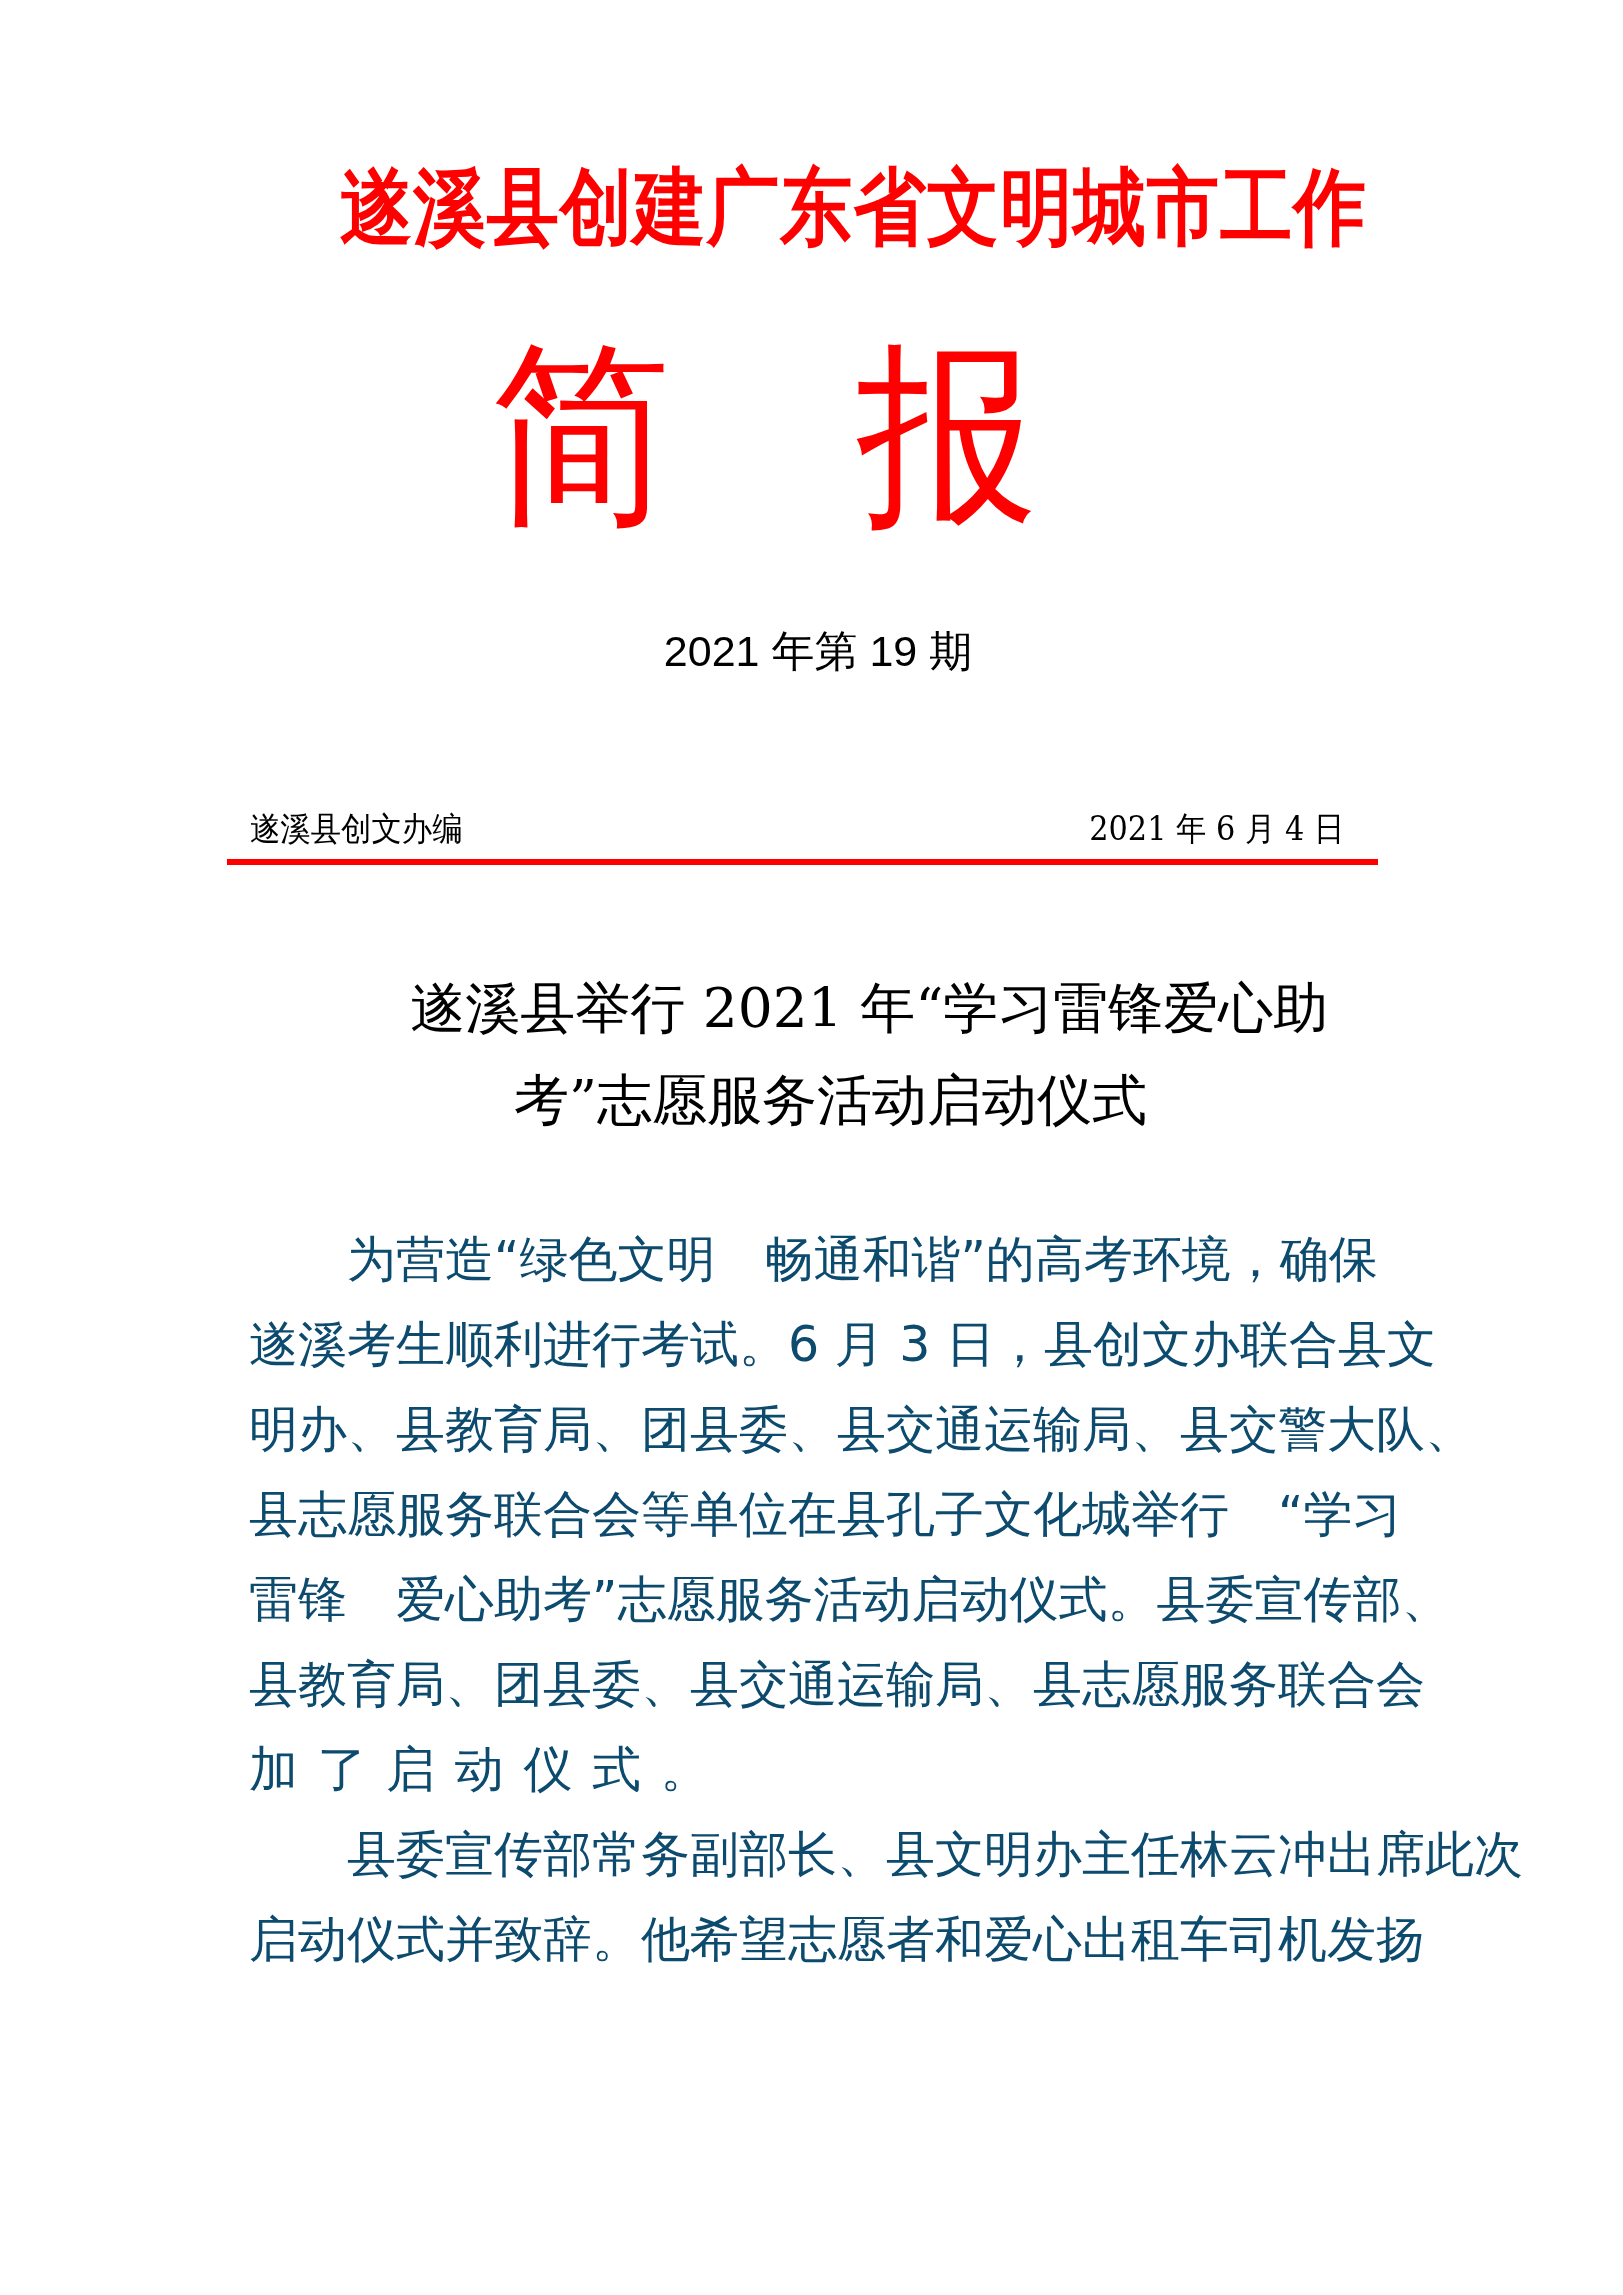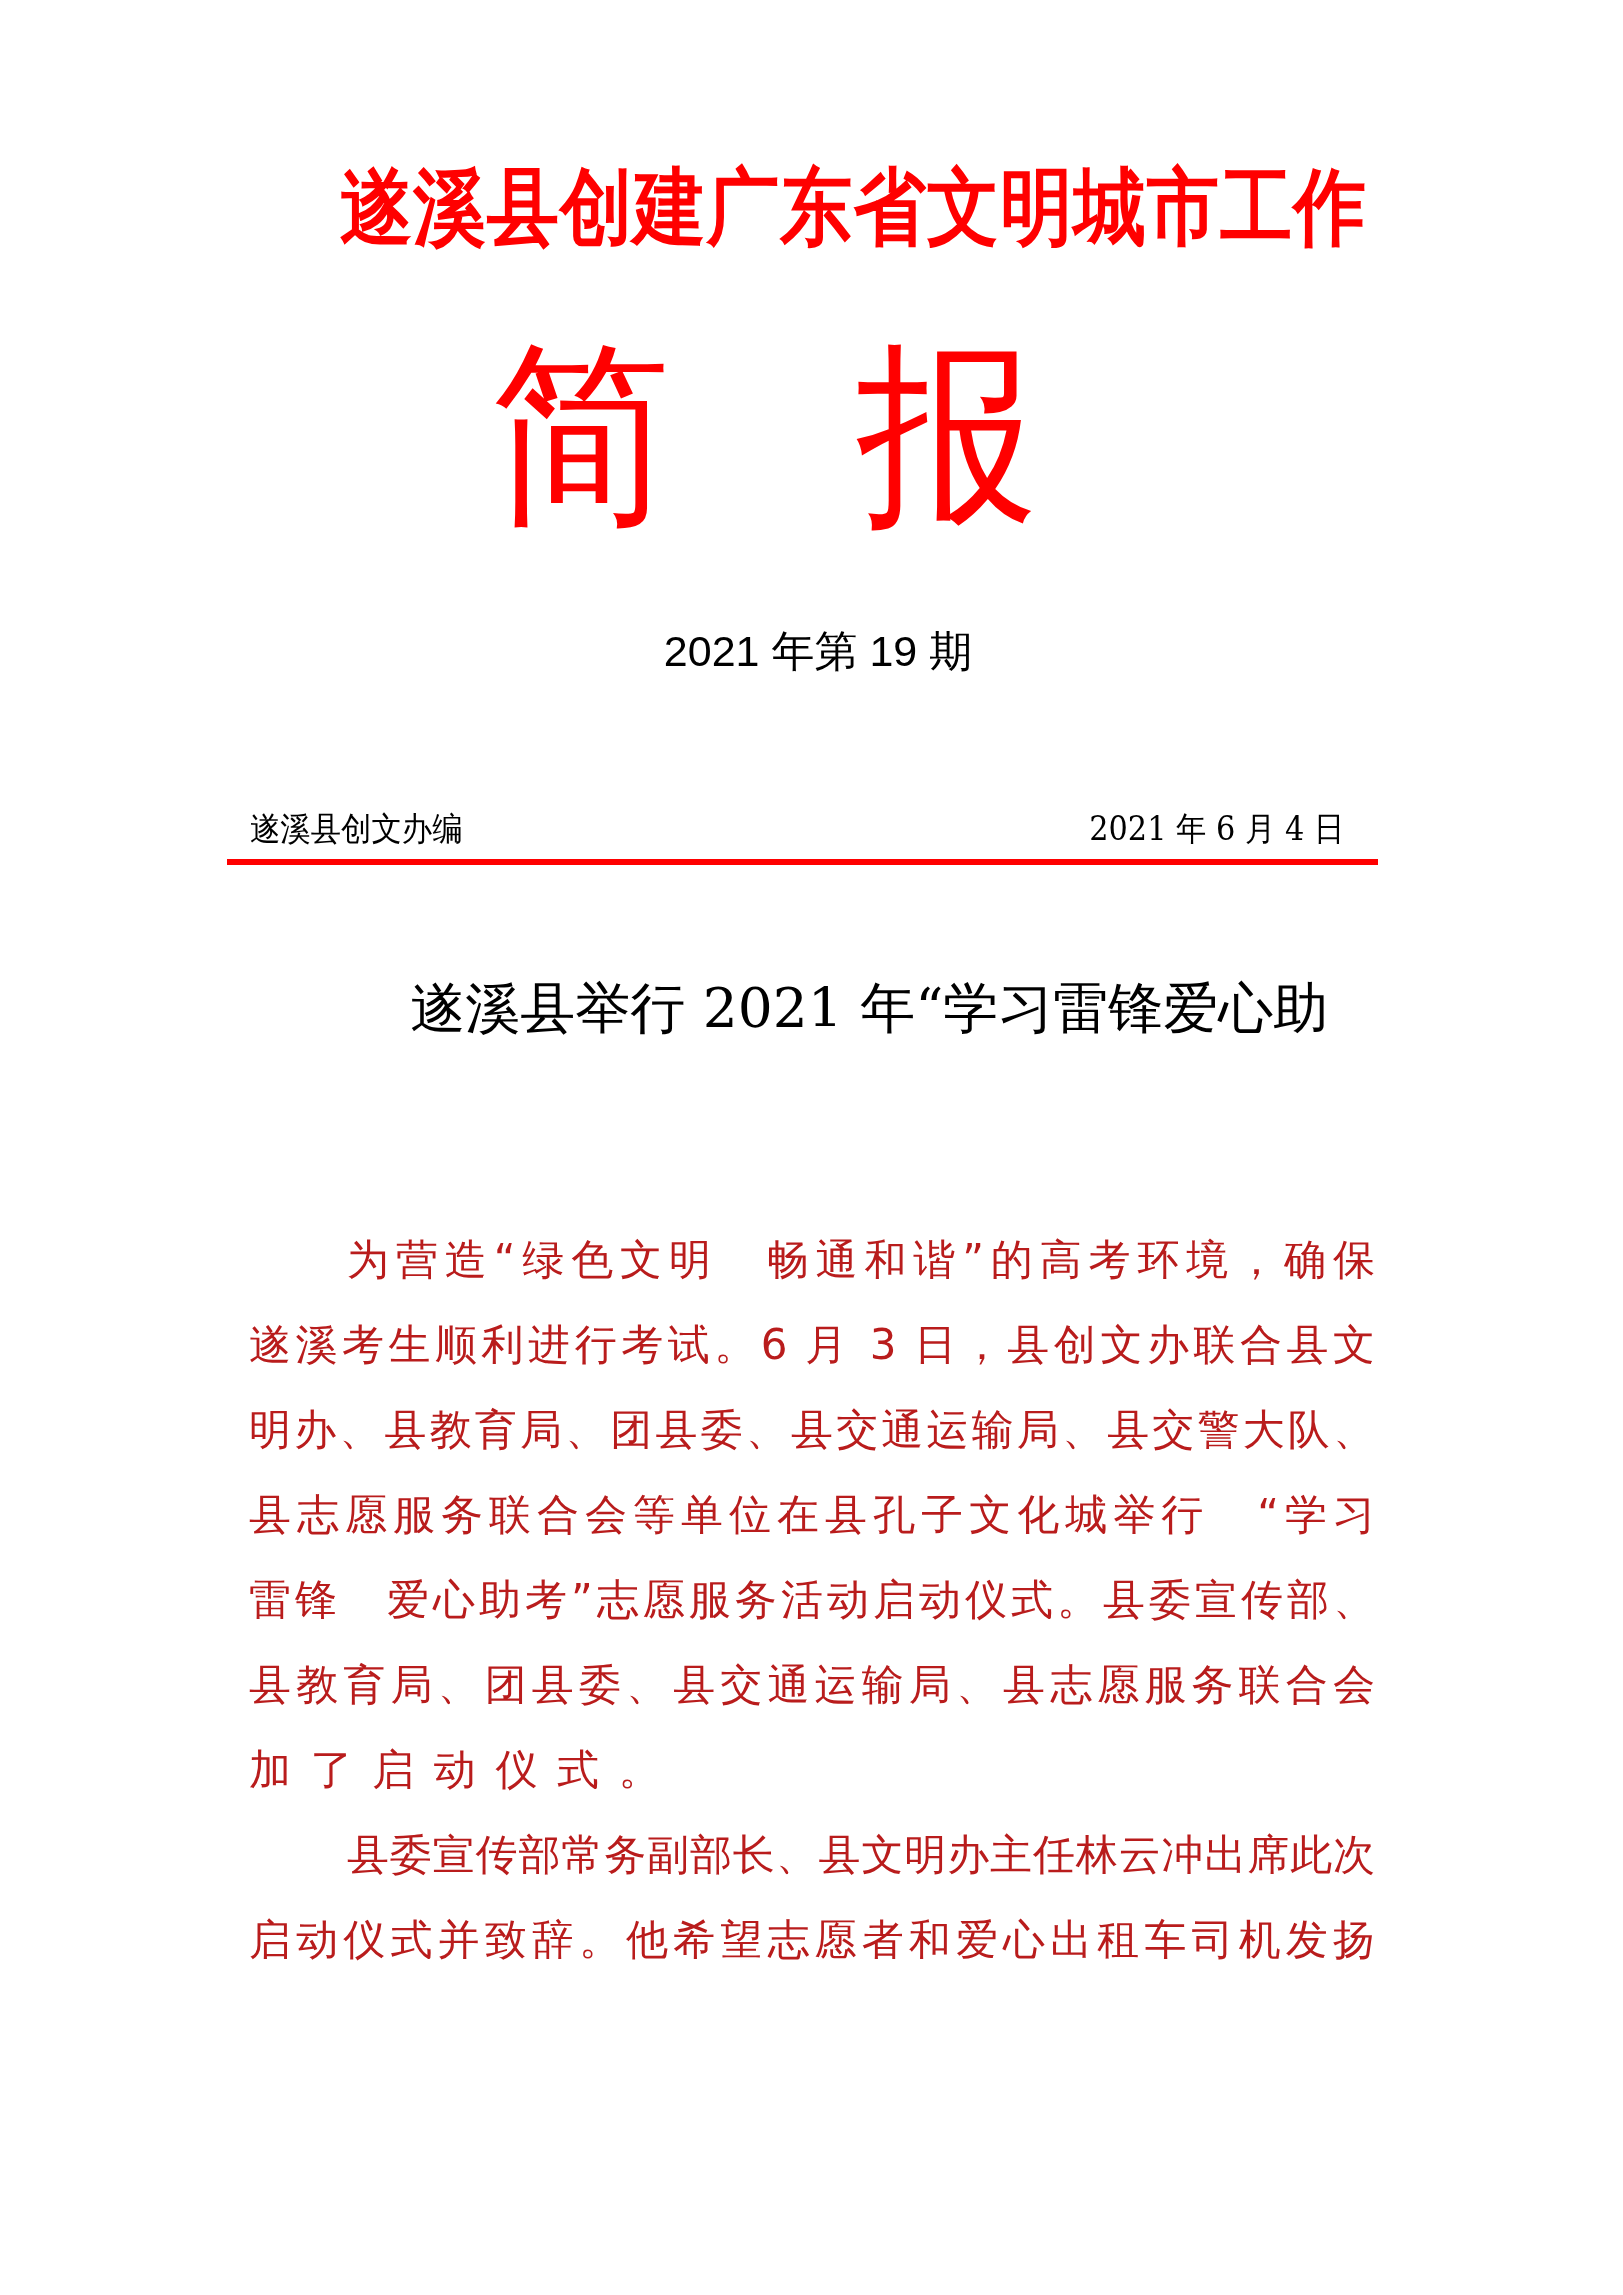--- a/index.html
+++ b/index.html
@@ -148,23 +148,23 @@
       padding-left: 147px;
     }
 
     
     .body-text {
       position: absolute;
       left: 249px;
       top: 1217px;
       width: 1126px;
       font-family: "DejaVu Sans", "Liberation Sans", sans-serif;
-      font-size: 42px;
+      font-size: 49px;
       line-height: 85px;
-      color: #b91c1c;
+      color: #0c4a6e;
     }
     .para {
       margin: 0;
       padding: 0;
     }
     .para .ln {
       display: block;
       white-space: nowrap;
       text-align: justify;
       text-align-last: justify;
@@ -195,20 +195,21 @@
 
   <div class="header-row">
     <span class="editor">遂溪县创文办编</span>
     <span class="date">2021 年 6 月 4 日</span>
   </div>
 
   <div class="red-rule"></div>
 
   <div class="article-title">
     <span class="line line1">遂溪县举行 2021 年“学习雷锋爱心助</span>
+    <span class="line line2">考”志愿服务活动启动仪式</span>
   </div>
 
   <div class="body-text">
     <div class="para">
       <span class="ln indent">为营造“绿色文明　畅通和谐”的高考环境，确保</span>
       <span class="ln">遂溪考生顺利进行考试。6 月 3 日，县创文办联合县文</span>
       <span class="ln">明办、县教育局、团县委、县交通运输局、县交警大队、</span>
       <span class="ln">县志愿服务联合会等单位在县孔子文化城举行　“学习</span>
       <span class="ln">雷锋　爱心助考”志愿服务活动启动仪式。县委宣传部、</span>
       <span class="ln">县教育局、团县委、县交通运输局、县志愿服务联合会</span>

